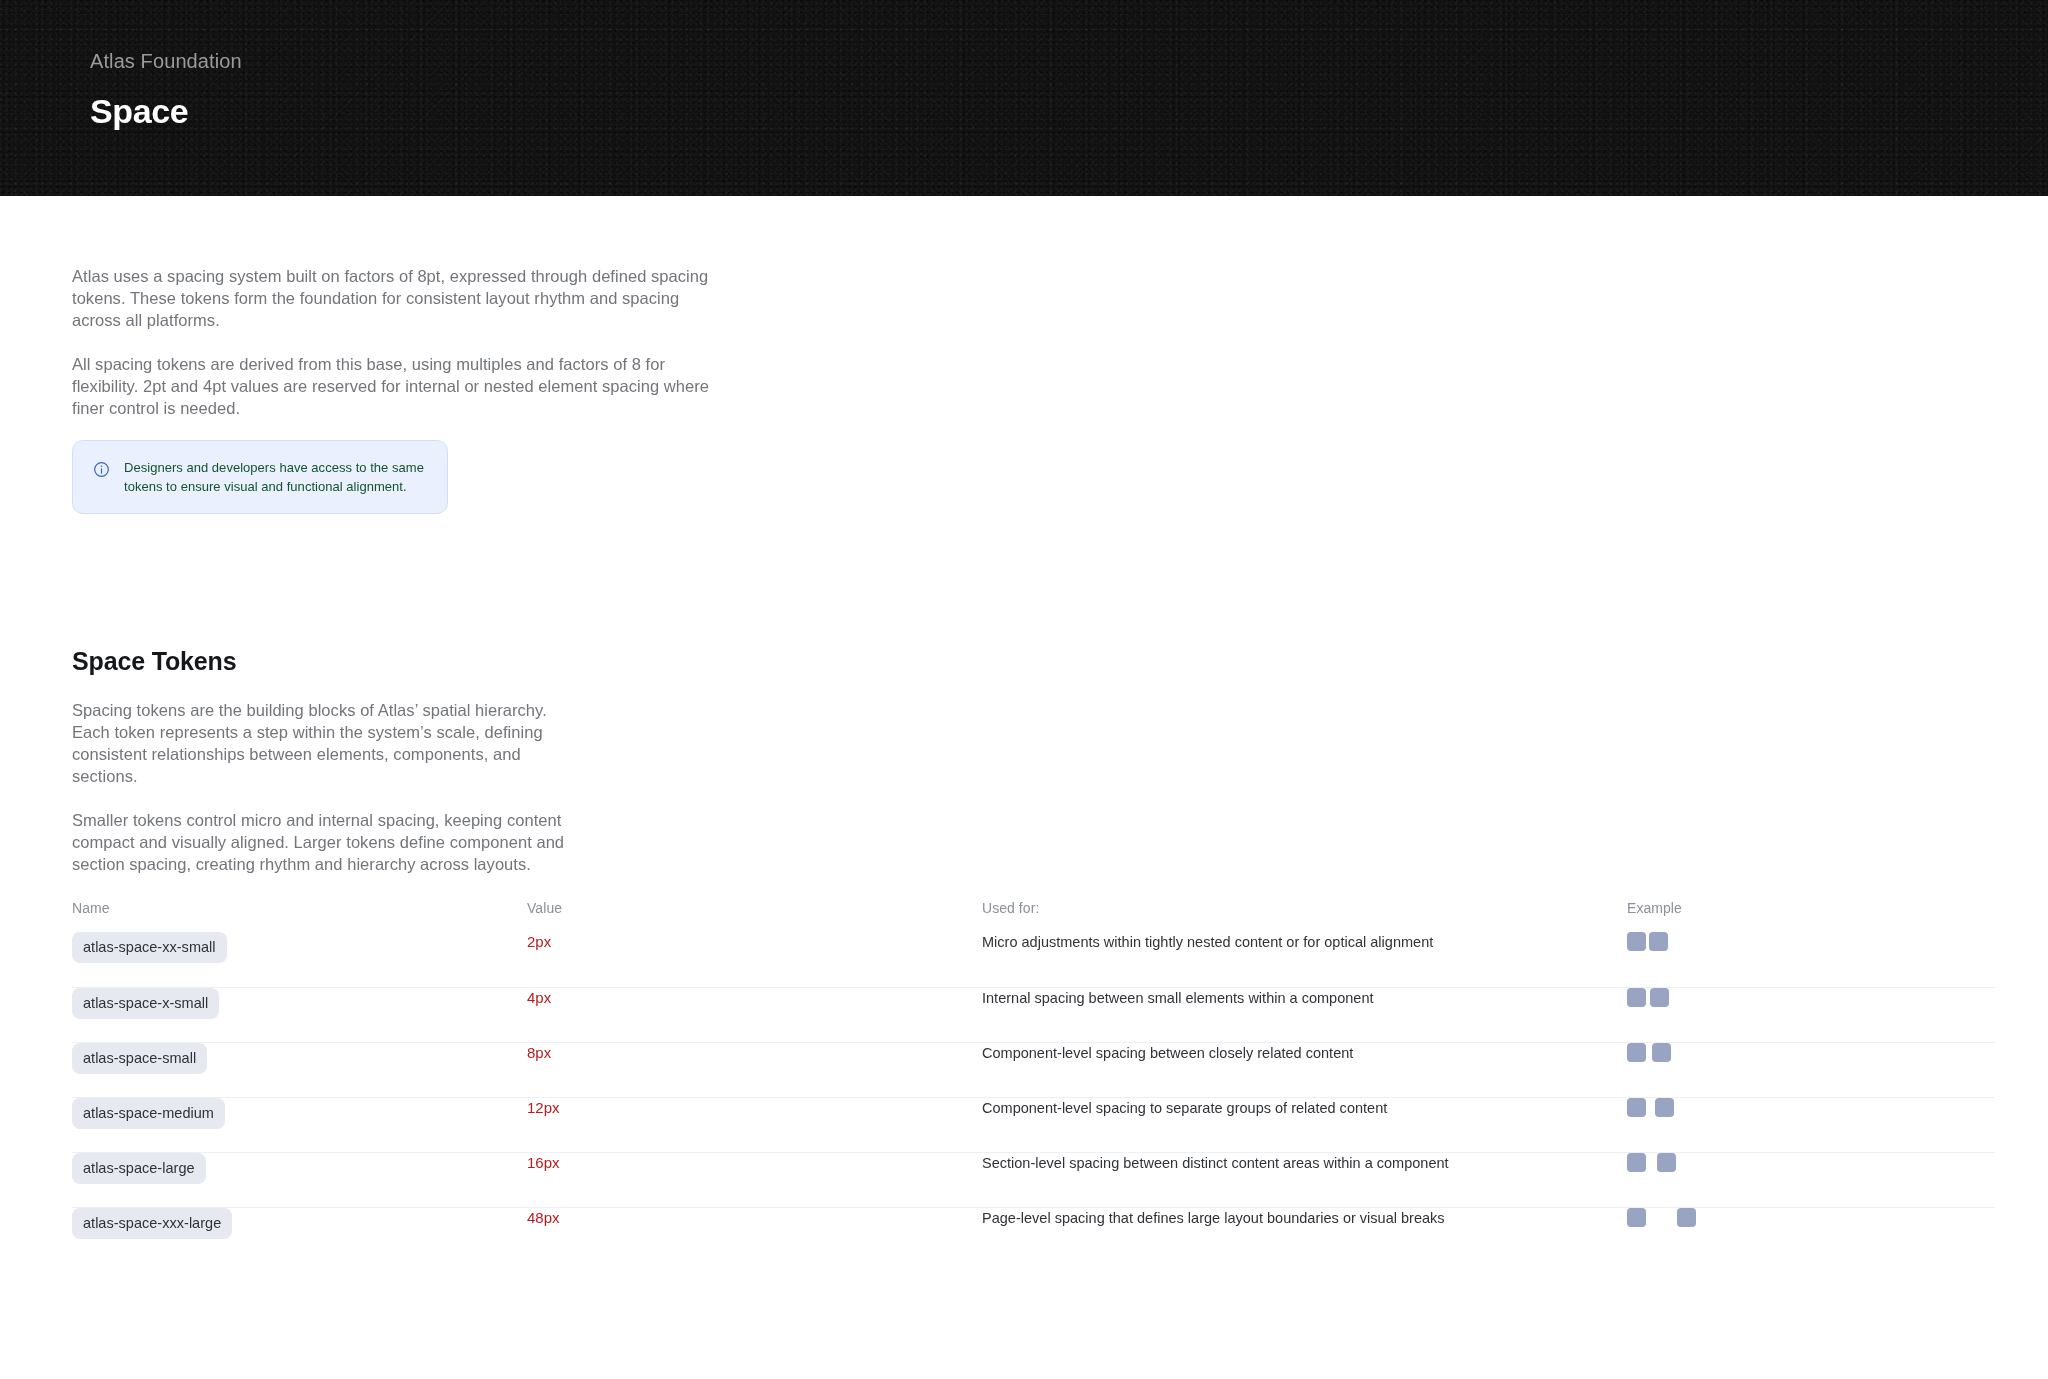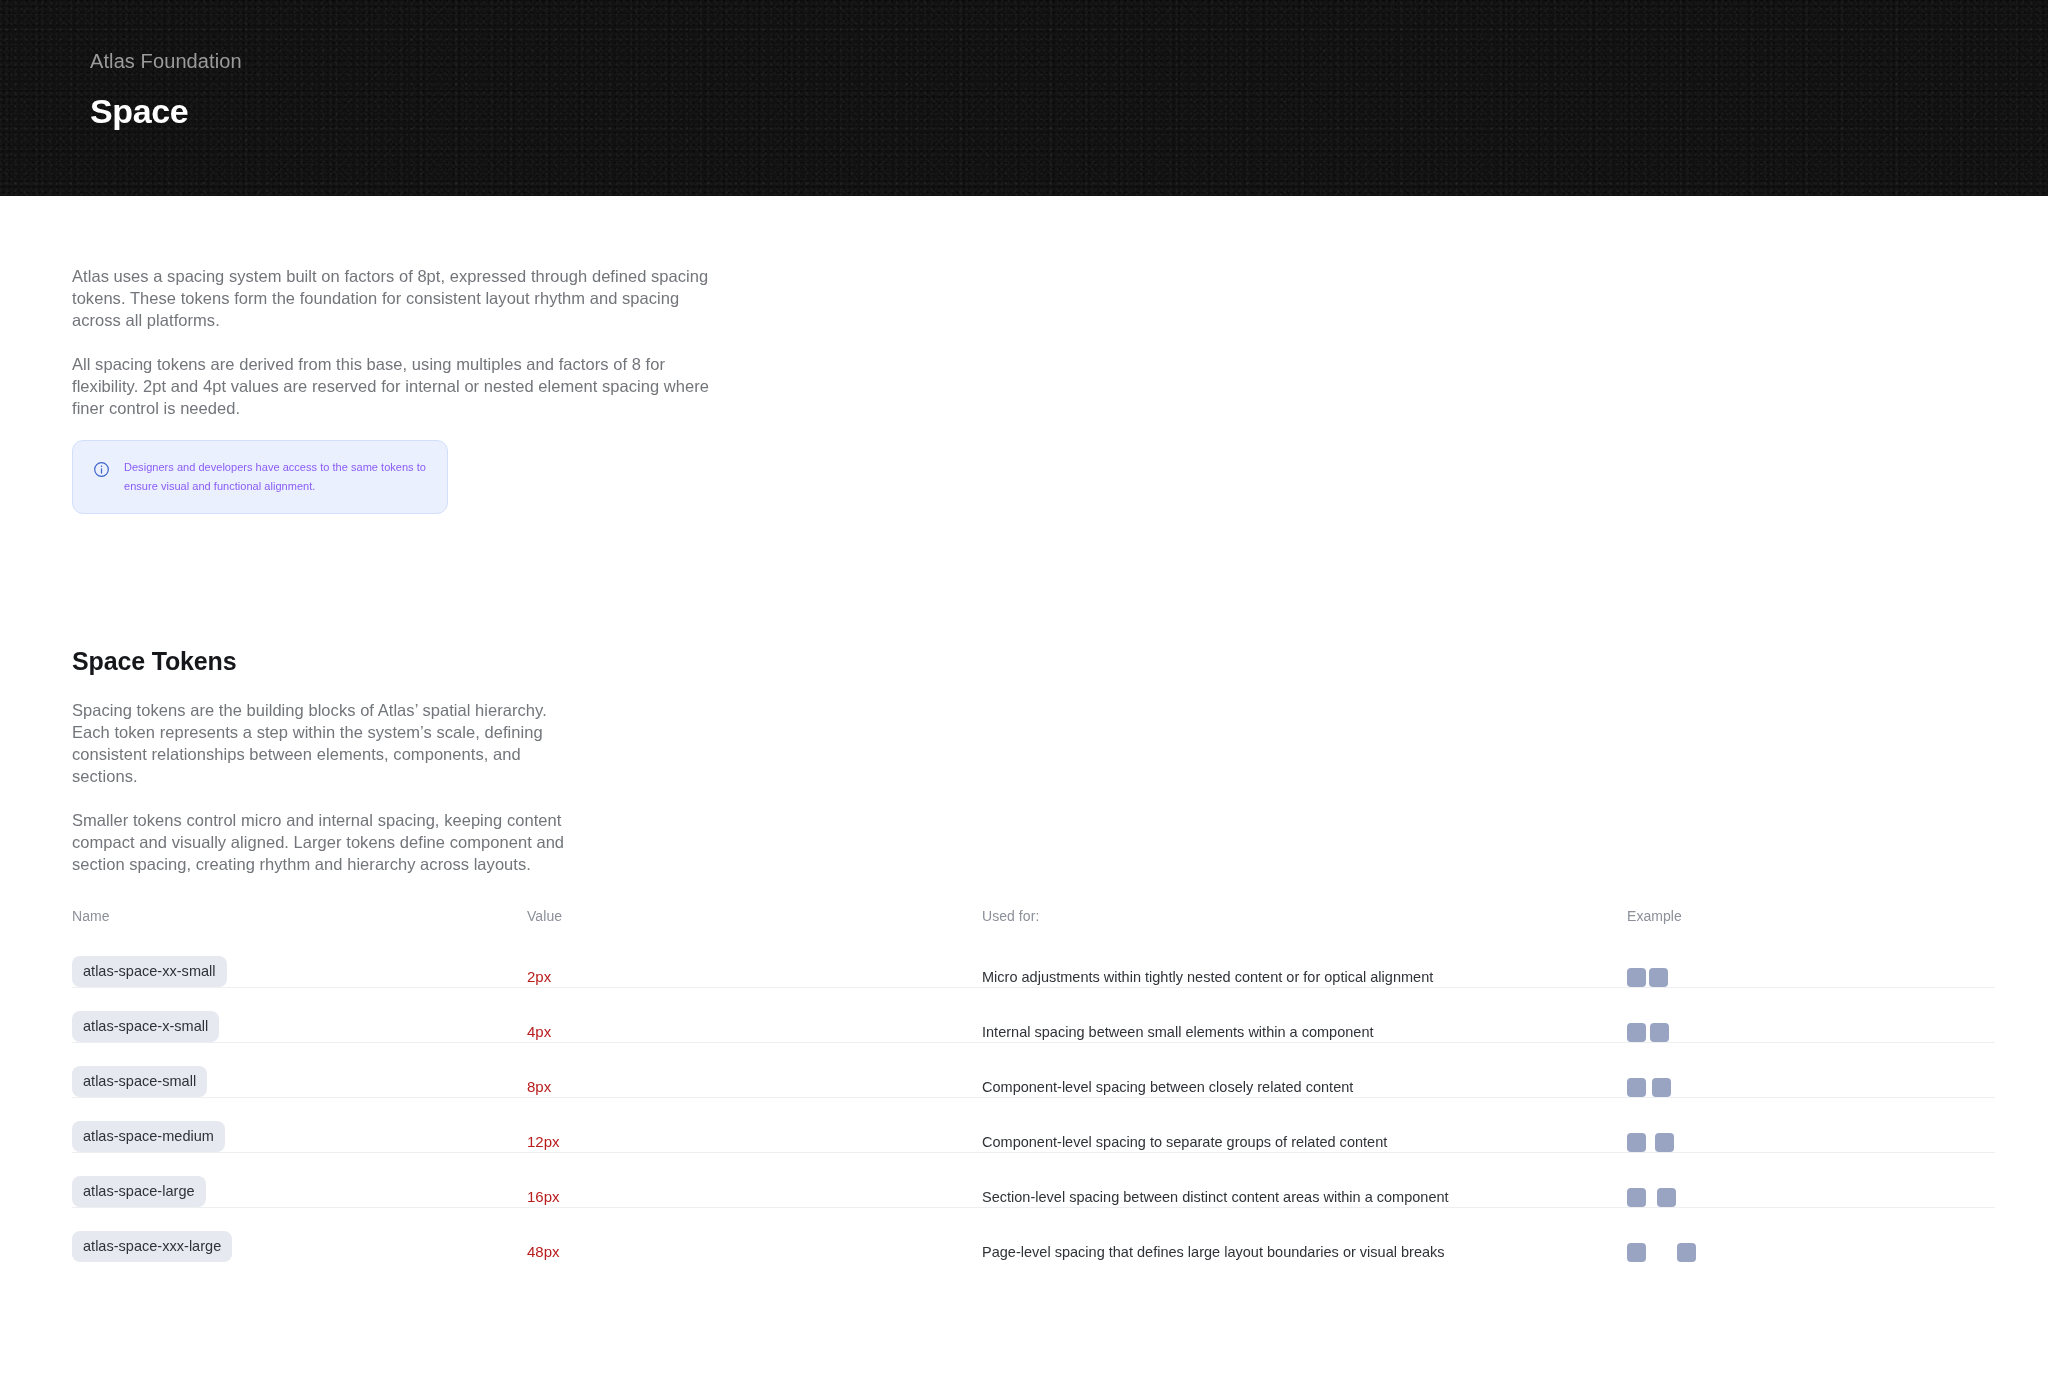--- a/index.html
+++ b/index.html
@@ -87,23 +87,23 @@
   }
   .callout-icon {
     flex: 0 0 auto;
     margin-top: 3px;
     width: 17px;
     height: 17px;
     color: #3d63c9;
   }
   .callout-icon svg { display: block; }
   .callout-text {
-    font-size: 11px;
+    font-size: 13px;
     line-height: 19px;
-    color: #8b5cf6;
+    color: #14532d;
     letter-spacing: 0.03px;
   }
 
   
   .section {
     position: absolute;
     left: 72px;
     top: 645px;
     width: 2048px;
   }
@@ -118,21 +118,21 @@
 
   
   .token-table {
     position: absolute;
     left: 72px;
     top: 898px;
     width: 1923px;
   }
   .trow {
     display: flex;
-    align-items: flex-end;
+    align-items: flex-start;
     width: 1923px;
   }
   .thead {
     height: 34px;
     padding-bottom: 6px;
   }
   .tbody-row {
     height: 55px;
     border-top: 1px solid #eeeff1;
   }

